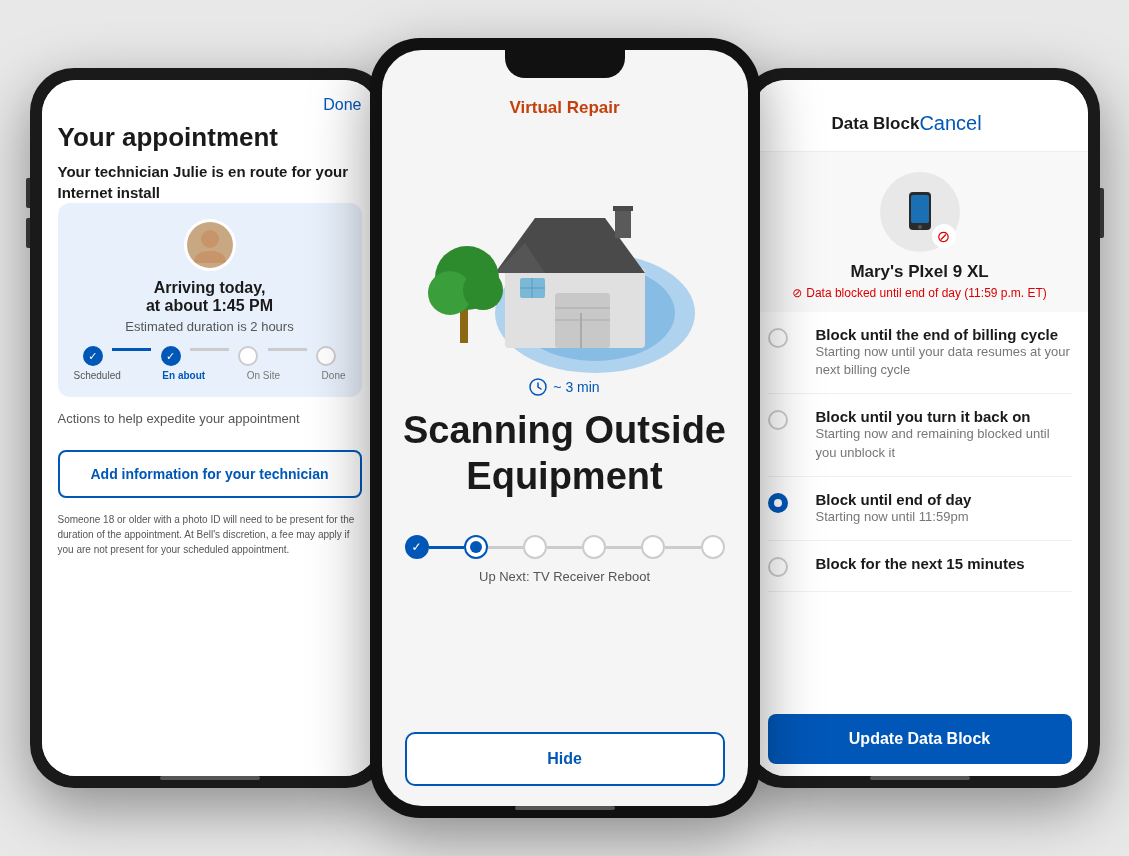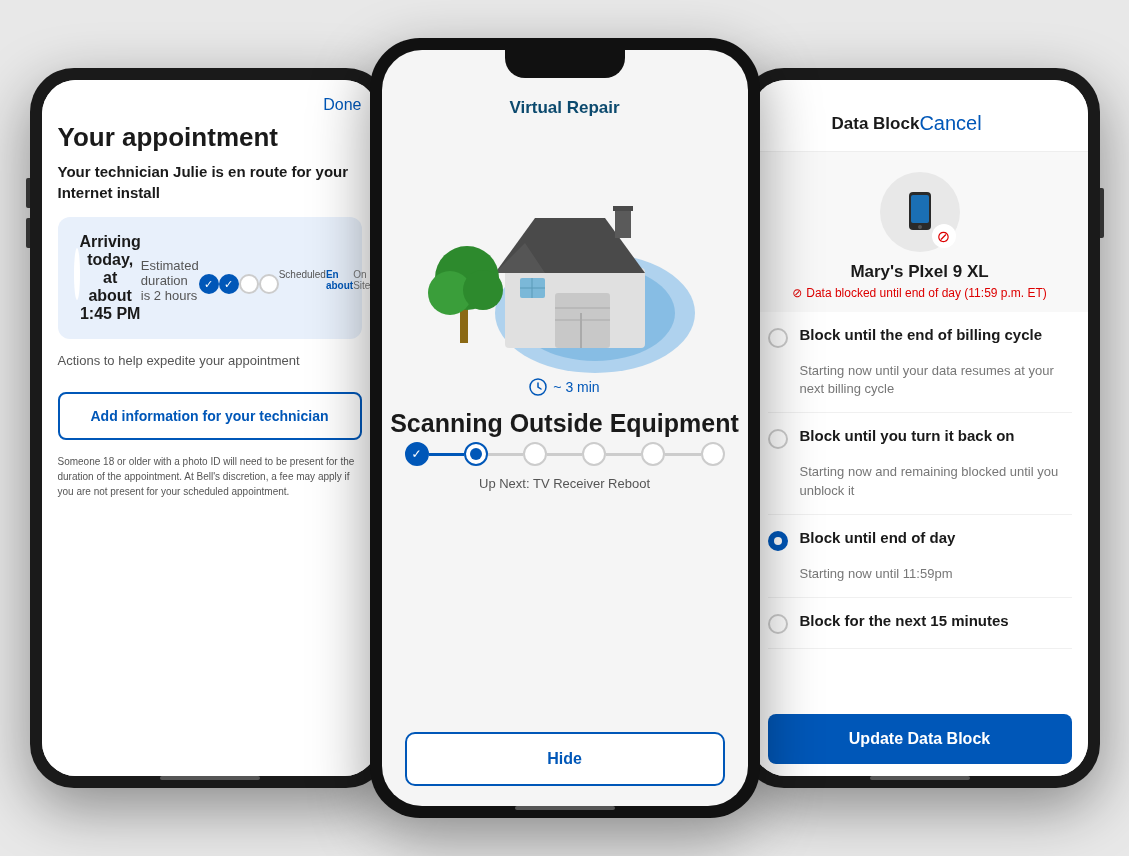--- a/index.html
+++ b/index.html
@@ -147,30 +147,30 @@
       font-size: 26px;
       font-weight: 700;
       color: #1a1a1a;
       margin-bottom: 8px;
     }
 
     .appt-subtitle {
       font-size: 15px;
       font-weight: 600;
       color: #1a1a1a;
-      margin-bottom: 14px;
+      margin-bottom: 0;
       line-height: 1.4;
     }
 
     .tech-card {
       background: #e8f0fb;
       border-radius: 12px;
       padding: 16px;
       display: flex;
-      flex-direction: row;
+      flex-direction: column;
       align-items: center;
       margin-bottom: 14px;
     }
 
     .tech-avatar {
       width: 52px;
       height: 52px;
       border-radius: 50%;
       border: 3px solid white;
       background: #c8a882;
@@ -295,40 +295,40 @@
       background: #f5f5f5;
       display: flex;
       flex-direction: column;
       align-items: center;
       padding-top: 48px;
     }
 
     .vr-title {
       font-size: 17px;
       font-weight: 600;
-      color: #0c4a6e;
+      color: #c2410c;
       margin-bottom: 20px;
     }
 
     .vr-timer {
       display: flex;
       align-items: center;
       gap: 6px;
       color: #0057B8;
       font-size: 14px;
       font-weight: 500;
       margin-bottom: 12px;
     }
 
     .vr-scan-title {
-      font-size: 25px;
+      font-size: 38px;
       font-weight: 800;
       color: #1a1a1a;
       text-align: center;
-      margin-bottom: 4px;
+      margin-bottom: 36px;
       line-height: 1.2;
     }
 
     .vr-progress-bar {
       width: 320px;
       display: flex;
       align-items: center;
       gap: 0;
       margin-bottom: 10px;
     }
@@ -478,21 +478,21 @@
 
     .db-options {
       flex: 1;
       overflow-y: auto;
       padding: 0 16px;
     }
 
     .db-option {
       display: flex;
       align-items: flex-start;
-      gap: 12px;
+      gap: 28px;
       padding: 14px 0;
       border-bottom: 1px solid #f0f0f0;
     }
 
     .radio-btn {
       width: 20px;
       height: 20px;
       border-radius: 50%;
       border: 2px solid #ccc;
       flex-shrink: 0;
@@ -520,21 +520,21 @@
 
     .db-option-title {
       font-size: 15px;
       font-weight: 600;
       color: #1a1a1a;
     }
 
     .db-option-sub {
       font-size: 13px;
       color: #777;
-      margin-top: 19px;
+      margin-top: 0;
       line-height: 1.4;
     }
 
     .update-btn {
       margin: 12px 16px;
       padding: 16px;
       background: #0057B8;
       color: white;
       border: none;
       border-radius: 8px;

